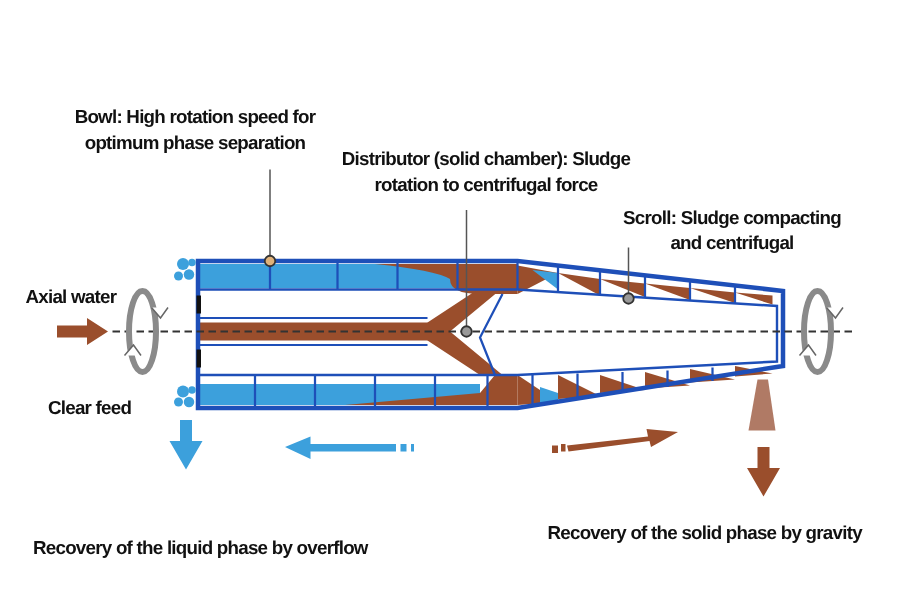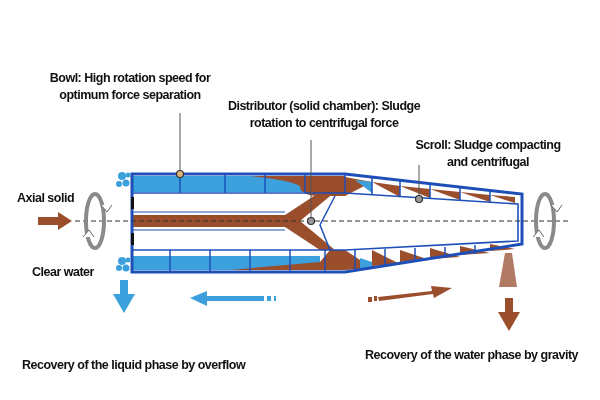--- a/index.html
+++ b/index.html
@@ -149,27 +149,27 @@
       <path d="M505 253 L512 253 L517 287 L499 287 Z" fill="#b07a65"></path>
     </g>
 
     <g fill="#9a4e2c">
       <path d="M505 298 L513 298 L513 312 L520 312 L509 331 L498 312 L505 312 Z"></path>
     </g>
   </svg>
 
   <div class="lbl center" style="left:30px; top:70px; width:200px;">
     <div>Bowl: High rotation speed for</div>
-    <div>optimum force separation</div>
+    <div>optimum phase separation</div>
   </div>
   <div class="lbl center" style="left:224px; top:98px; width:200px;">
     <div>Distributor (solid chamber): Sludge</div>
     <div>rotation to centrifugal force</div>
   </div>
   <div class="lbl center" style="left:408px; top:137px; width:160px;">
     <div>Scroll: Sludge compacting</div>
     <div>and centrifugal</div>
   </div>
-  <div class="lbl" style="left:17px; top:190px;">Axial solid</div>
-  <div class="lbl" style="left:32px; top:264px;">Clear water</div>
+  <div class="lbl" style="left:17px; top:190px;">Axial water</div>
+  <div class="lbl" style="left:32px; top:264px;">Clear feed</div>
   <div class="lbl" style="left:22px; top:337px;margin-top:20px;">Recovery of the liquid phase by overflow</div>
-  <div class="lbl" style="left:365px; top:347px;">Recovery of the water phase by gravity</div>
+  <div class="lbl" style="left:365px; top:347px;">Recovery of the solid phase by gravity</div>
 </div>
 
 </body></html>

